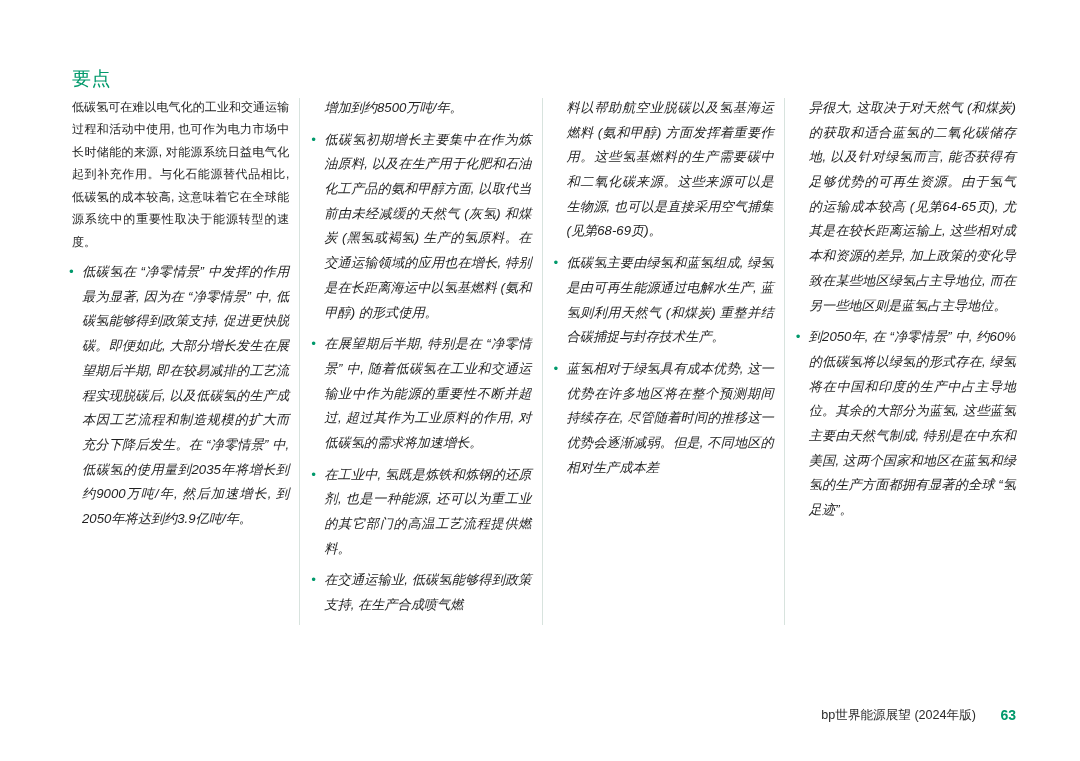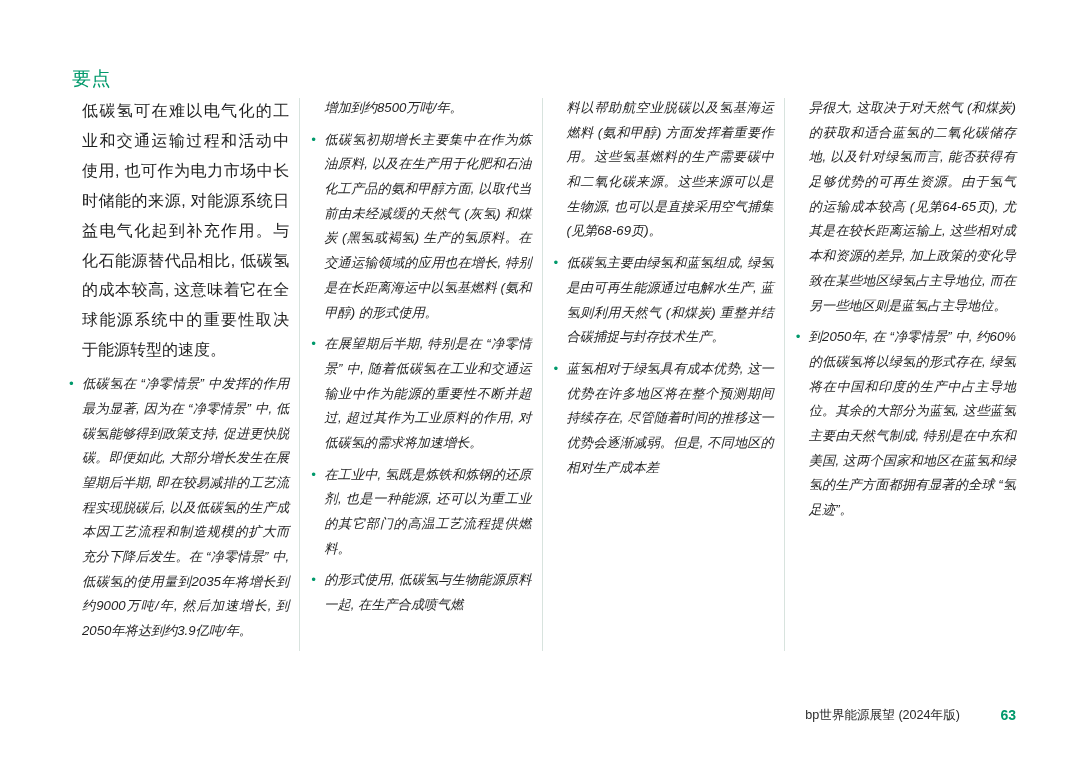--- a/index.html
+++ b/index.html
@@ -48,22 +48,22 @@
   .col.rule::before {
     content: "";
     position: absolute;
     left: -11px;
     top: 2px;
     bottom: 0;
     width: 1px;
     background: #d8e3de;
   }
   p.para {
-    margin: 0 0 7px 14px;
-    font-size: 16px;
+    margin: 0 0 7px 4px;
+    font-size: 12px;
     line-height: 1.87;
     text-align: justify;
     text-justify: inter-ideograph;
     color: #1f1f1f;
   }
   ul.blist {
     list-style: none;
     margin: 0;
     padding: 0;
   }
@@ -103,21 +103,21 @@
   .footer-rule {
     position: absolute;
     left: 0;
     right: 0;
     top: -8px;
     height: 1px;
     background: #ffffff;
   }
   .footer-text {
     position: absolute;
-    right: 56px;
+    right: 40px;
     top: 0;
     font-size: 12.6px;
     color: #2b2b2b;
   }
   .footer-page {
     position: absolute;
     right: 0;
     top: 0;
     font-size: 14px;
     font-weight: bold;
@@ -140,21 +140,21 @@
         <li>低碳氢在 “净零情景” 中发挥的作用最为显著, 因为在 “净零情景” 中, 低碳氢能够得到政策支持, 促进更快脱碳。即便如此, 大部分增长发生在展望期后半期, 即在较易减排的工艺流程实现脱碳后, 以及低碳氢的生产成本因工艺流程和制造规模的扩大而充分下降后发生。在 “净零情景” 中, 低碳氢的使用量到2035年将增长到约9000万吨/年, 然后加速增长, 到2050年将达到约3.9亿吨/年。</li>
       </ul>
     </div>
 
     <div class="col rule">
       <ul class="blist">
         <li class="cont">增加到约8500万吨/年。</li>
         <li>低碳氢初期增长主要集中在作为炼油原料, 以及在生产用于化肥和石油化工产品的氨和甲醇方面, 以取代当前由未经减缓的天然气 (灰氢) 和煤炭 (黑氢或褐氢) 生产的氢原料。在交通运输领域的应用也在增长, 特别是在长距离海运中以氢基燃料 (氨和甲醇) 的形式使用。</li>
         <li>在展望期后半期, 特别是在 “净零情景” 中, 随着低碳氢在工业和交通运输业中作为能源的重要性不断并超过, 超过其作为工业原料的作用, 对低碳氢的需求将加速增长。</li>
         <li>在工业中, 氢既是炼铁和炼钢的还原剂, 也是一种能源, 还可以为重工业的其它部门的高温工艺流程提供燃料。</li>
-        <li>的形式使用, 低碳氢与生物能源原料一起, 在生产合成喷气燃</li>
+        <li>在交通运输业, 低碳氢能够得到政策支持, 在生产合成喷气燃</li>
       </ul>
     </div>
 
     <div class="col rule">
       <ul class="blist">
         <li class="cont">料以帮助航空业脱碳以及氢基海运燃料 (氨和甲醇) 方面发挥着重要作用。这些氢基燃料的生产需要碳中和二氧化碳来源。这些来源可以是生物源, 也可以是直接采用空气捕集 (见第68-69页)。</li>
         <li>低碳氢主要由绿氢和蓝氢组成, 绿氢是由可再生能源通过电解水生产, 蓝氢则利用天然气 (和煤炭) 重整并结合碳捕捉与封存技术生产。</li>
         <li>蓝氢相对于绿氢具有成本优势, 这一优势在许多地区将在整个预测期间持续存在, 尽管随着时间的推移这一优势会逐渐减弱。但是, 不同地区的相对生产成本差</li>
       </ul>
     </div>

